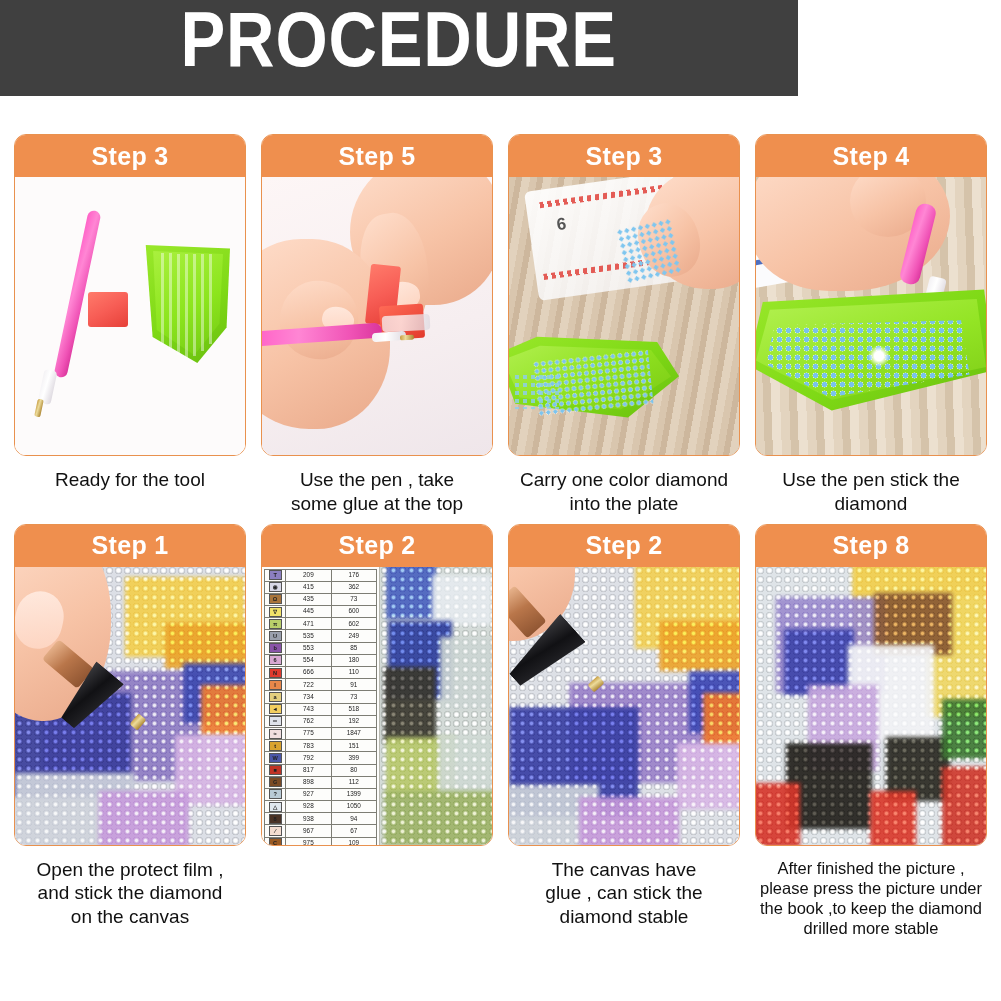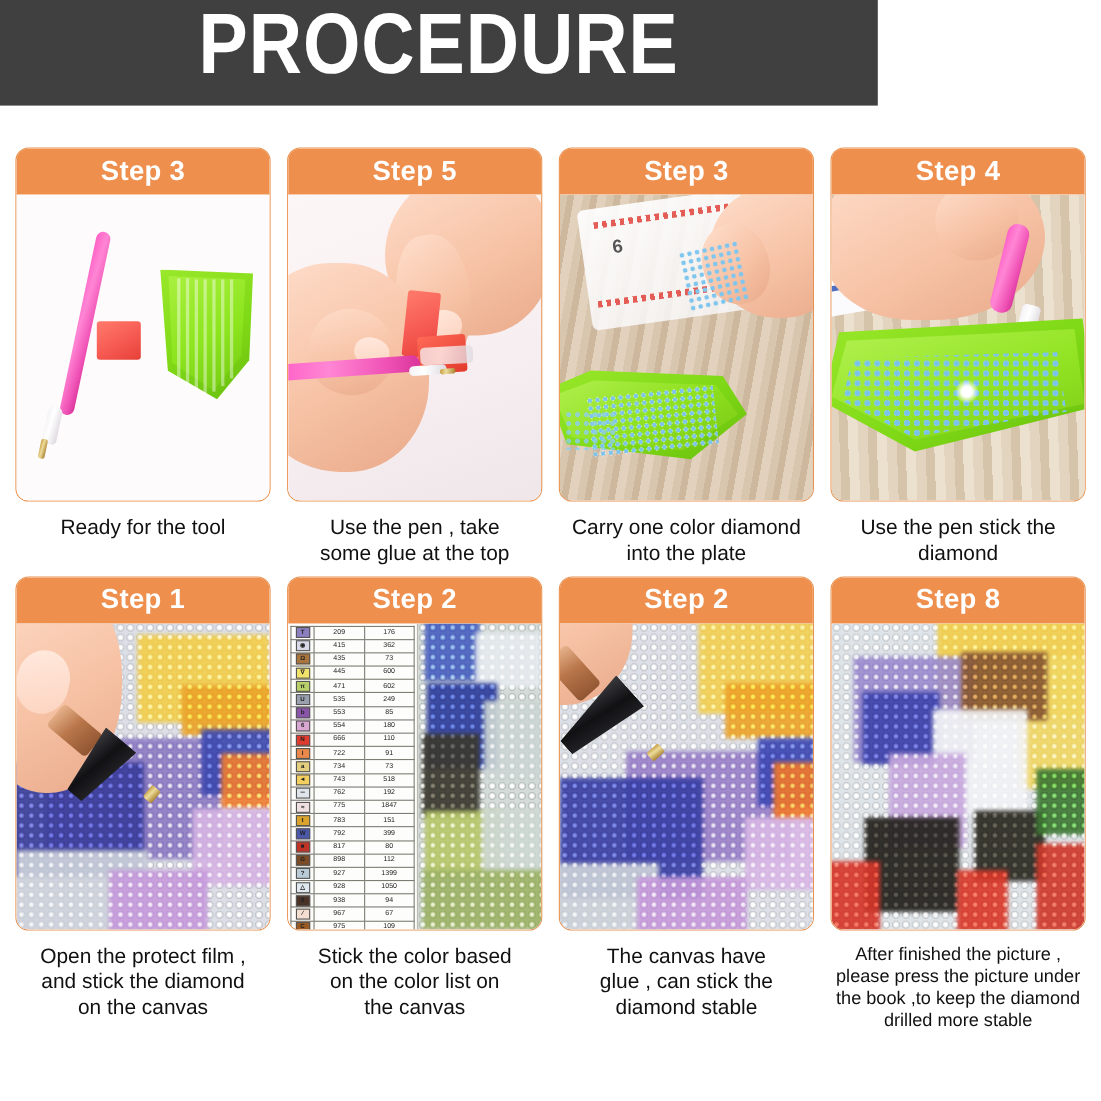--- a/index.html
+++ b/index.html
@@ -465,23 +465,20 @@
                       <td class="sym"><span class="swatch" style="background: rgb(154, 90, 35);">C</span></td>
                       <td class="code">975</td>
                       <td class="cnt">109</td>
                     </tr>
                   </tbody>
               </table>
             </div>
           </div>
         </div>
       </div>
-      <div class="caption">Stick the color based
-on the color list on
-the canvas</div>
     </div>
 
     <div class="cell">
       <div class="card">
         <div class="card-head">Step 2</div>
         <div class="card-body">
           <div class="scene">
             <div class="beads" style="background-color:#dde0e6;"></div>
             <div class="blob" style="left:126px;top:-4px;width:110px;height:86px;background:#f2d055;"></div>
             <div class="blob" style="left:150px;top:54px;width:86px;height:50px;background:#eda52c;"></div>

